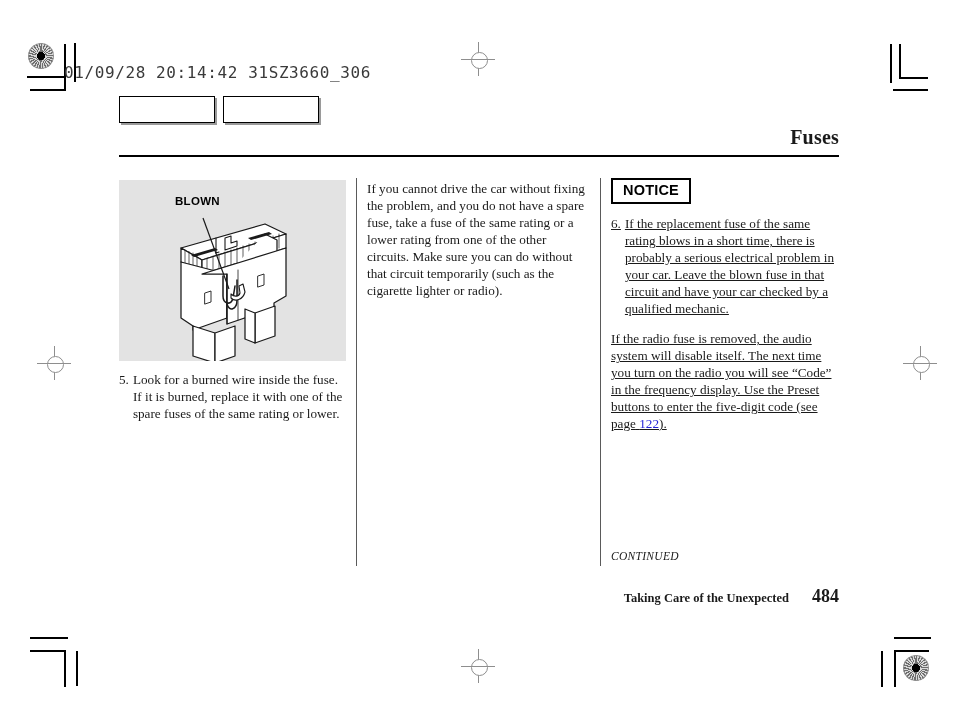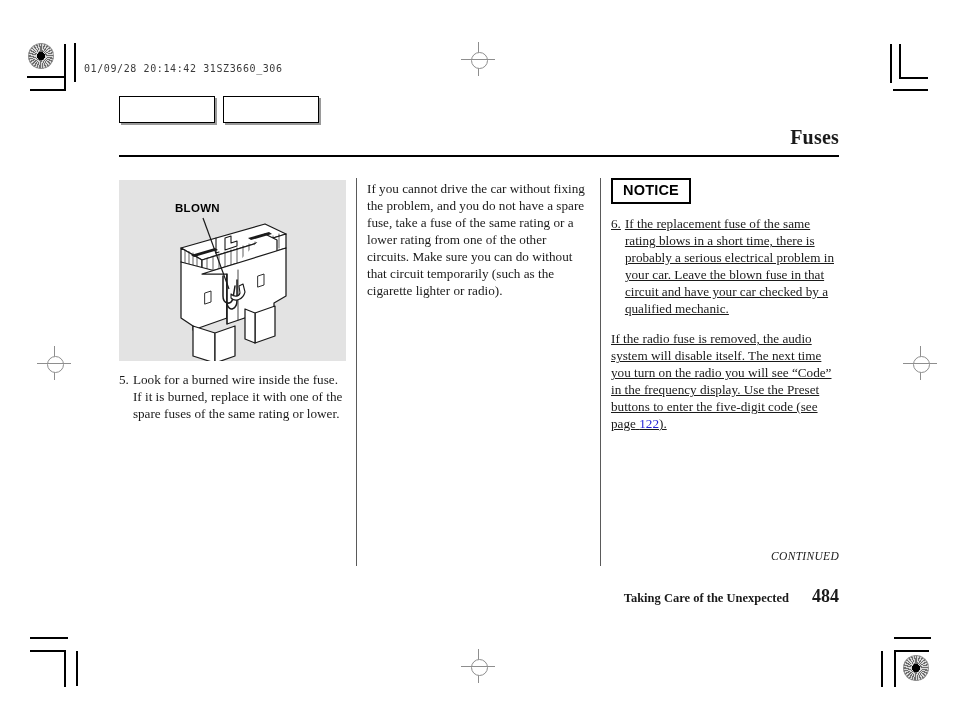--- a/index.html
+++ b/index.html
@@ -49,23 +49,23 @@
   .mark-line {
     position: absolute;
     background: #000;
   }
   .mark-h { height: 1.5px; }
   .mark-v { width: 1.5px; }
 
   
   .scan-stamp {
     position: absolute;
-    left: 84px; top: 63px;
+    left: 64px; top: 63px;
     font-family: "DejaVu Sans Mono", monospace;
-    font-size: 10px;
+    font-size: 16px;
     letter-spacing: 0.6px;
     color: #3a3a3a;
     white-space: nowrap;
   }
 
   .tab-boxes {
     position: absolute;
     left: 119px; top: 96px;
     display: flex;
     gap: 8px;
@@ -134,21 +134,20 @@
   }
   .figure svg { display: block; }
   .blown-label {
     position: absolute;
     left: 56px; top: 15px;
     font-family: "Liberation Sans", sans-serif;
     font-weight: bold;
     font-size: 11.5px;
     letter-spacing: 0.3px;
     color: #000;
-    margin-top: 7px;
   }
   .step-5 {
     position: absolute;
     left: 119px; top: 371px; width: 228px;
   }
 
   
   .notice-box {
     display: inline-block;
     border: 2px solid #000;
@@ -173,21 +172,21 @@
 
   .link-ref {
     color: #2323d8;
   }
 
   .continued {
     position: absolute;
     left: 611px;
     top: 550px;
     width: 228px;
-    text-align: right;
+    text-align: left;
     font-style: italic;
     font-size: 11.5px;
     letter-spacing: 0.3px;
   }
 
   .footer {
     position: absolute;
     right: 115px;
     top: 586px;
     display: flex;

